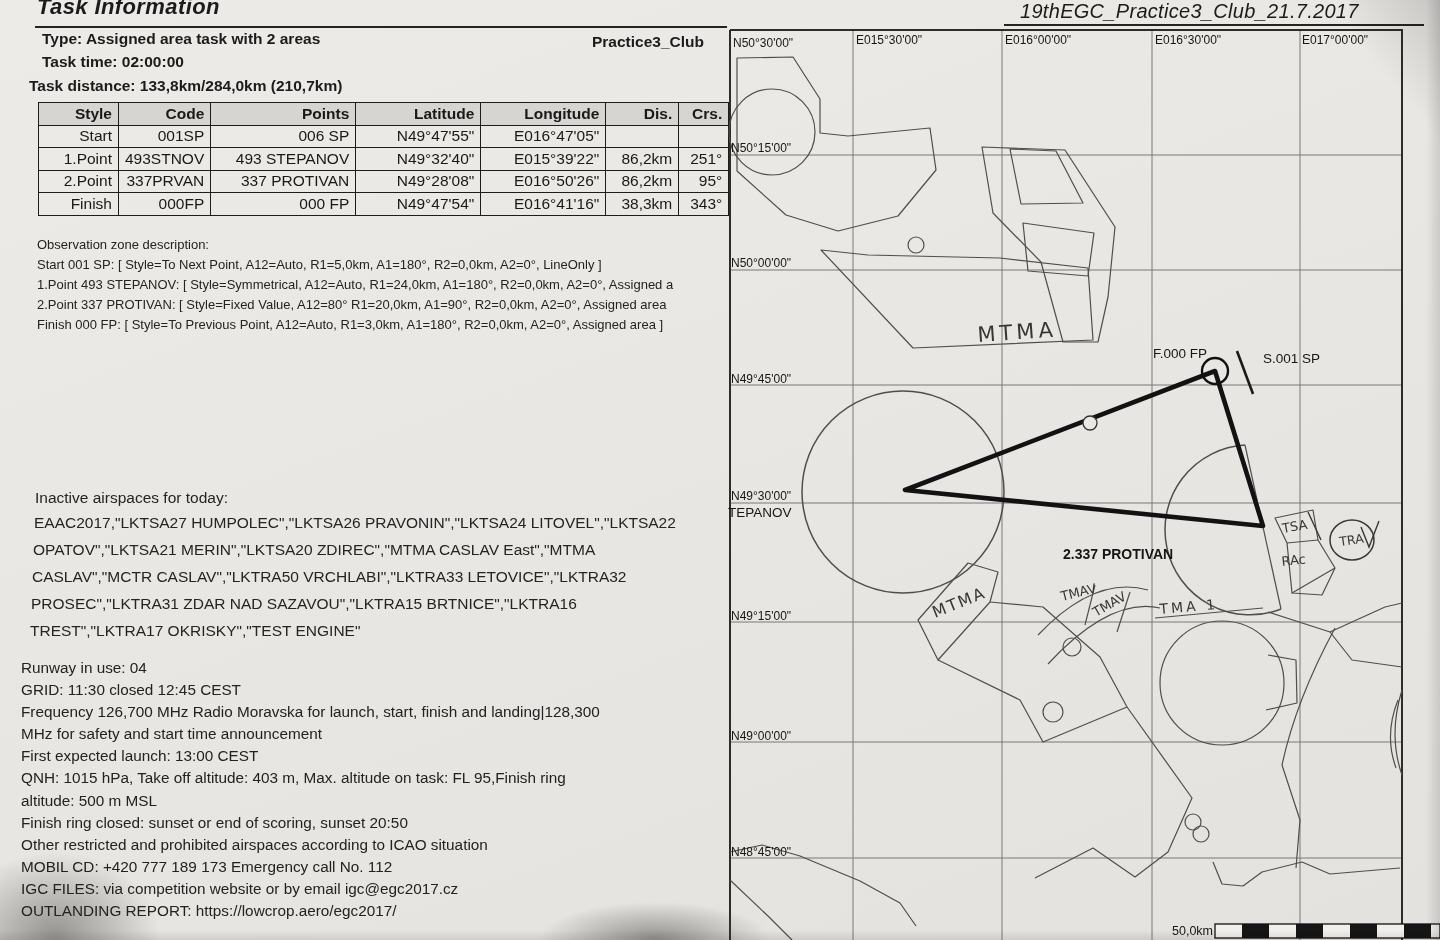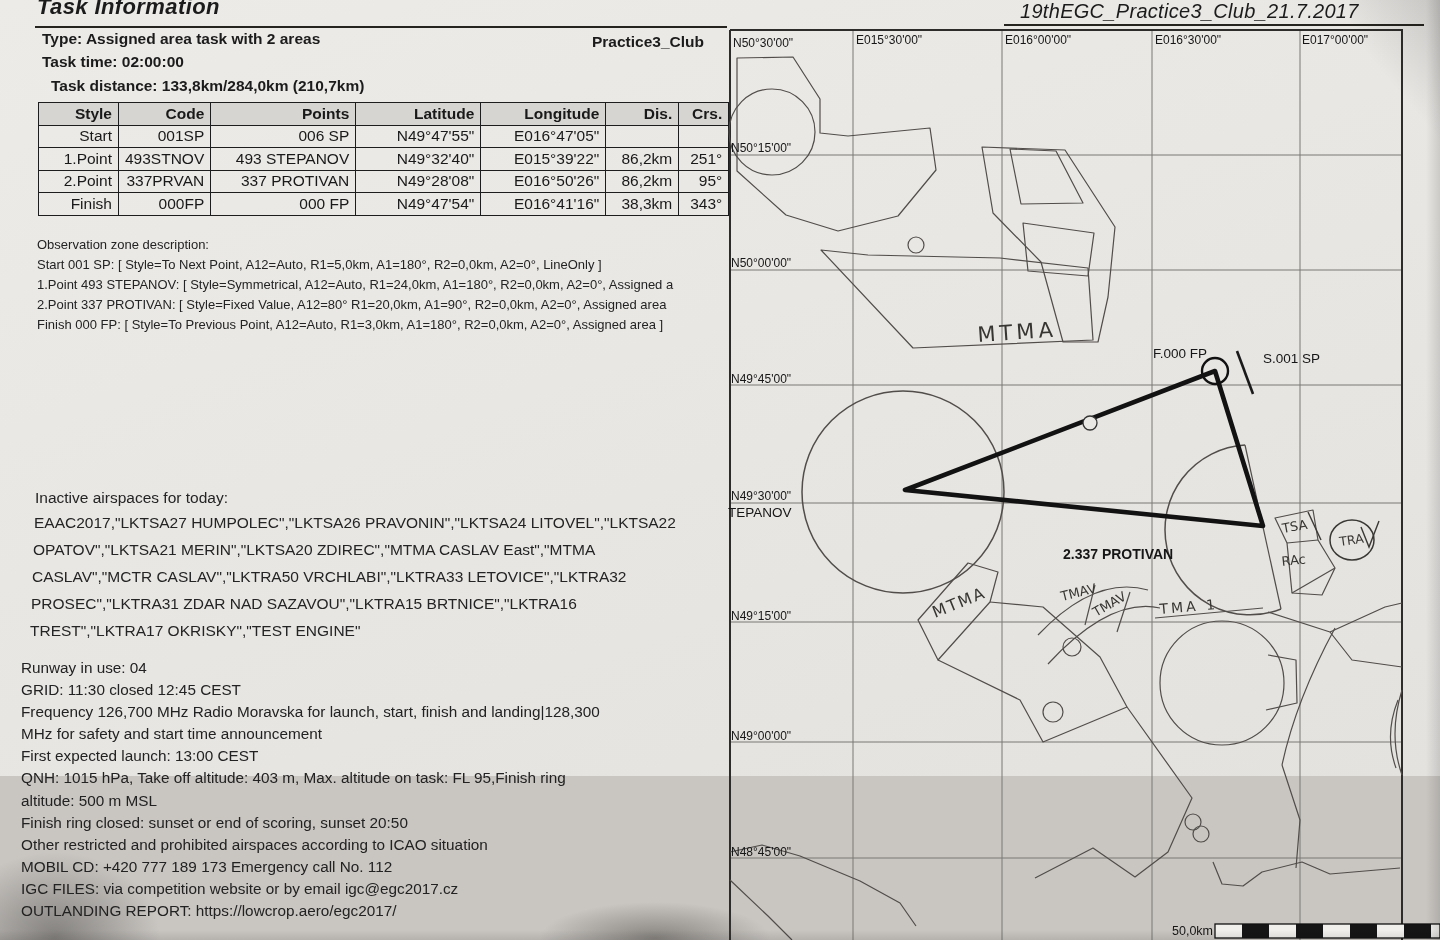--- a/index.html
+++ b/index.html
@@ -1,18 +1,18 @@
 <!DOCTYPE html>
 <html><head>
 <meta charset="utf-8">
 <style>
   html,body{margin:0;padding:0;}
   body{width:1440px;height:940px;overflow:hidden;background:#c9c6c2;
        font-family:"Liberation Sans",sans-serif;}
-  .sheet{position:absolute;left:0;top:0;width:1440px;height:776px;
+  .sheet{position:absolute;left:0;top:0;width:1440px;height:940px;
          background:linear-gradient(160deg,#edebe8 0%,#e9e7e4 45%,#e4e2df 100%);}
   .t{position:absolute;color:#1b1b1b;white-space:nowrap;font-family:"Liberation Sans",sans-serif;}
   .title{left:37px;top:-6px;font-size:22px;font-weight:bold;font-style:italic;letter-spacing:.4px;}
   .rule{position:absolute;background:#26241f;height:2px;}
   .hdr-right{left:1020px;top:0px;font-size:20px;font-style:italic;letter-spacing:.3px;}
   .meta{font-size:15.5px;font-weight:bold;}
   .taskname{left:592px;top:33px;font-size:15.5px;font-weight:bold;}
   table.wp{position:absolute;left:38px;top:102px;border-collapse:collapse;table-layout:fixed;}
   table.wp td,table.wp th{border:1.6px solid #1d1d1d;font-size:15.5px;color:#191919;
        padding:0 6px;height:21.5px;text-align:right;overflow:hidden;white-space:nowrap;}
@@ -42,21 +42,21 @@
 
 <div class="sheet">
 
   <div class="t title">Task Information</div>
   <div class="rule" style="left:35px;top:26px;width:692px;"></div>
   <div class="t hdr-right">19thEGC_Practice3_Club_21.7.2017</div>
   <div class="rule" style="left:1004px;top:24px;width:420px;"></div>
 
   <div class="t meta" style="left:42px;top:30px;">Type: Assigned area task with 2 areas</div>
   <div class="t meta" style="left:42px;top:53px;">Task time: 02:00:00</div>
-  <div class="t meta" style="left:51px;top:77px;">Task distance: 133,8km/284,0km (210,7km)</div>
+  <div class="t meta" style="left:29px;top:77px;">Task distance: 133,8km/284,0km (210,7km)</div>
   <div class="t taskname">Practice3_Club</div>
 
   <table class="wp">
     <colgroup>
         <col style="width:80px">
         <col style="width:82px">
         <col style="width:145px">
         <col style="width:125px">
         <col style="width:125px">
         <col style="width:73px">

